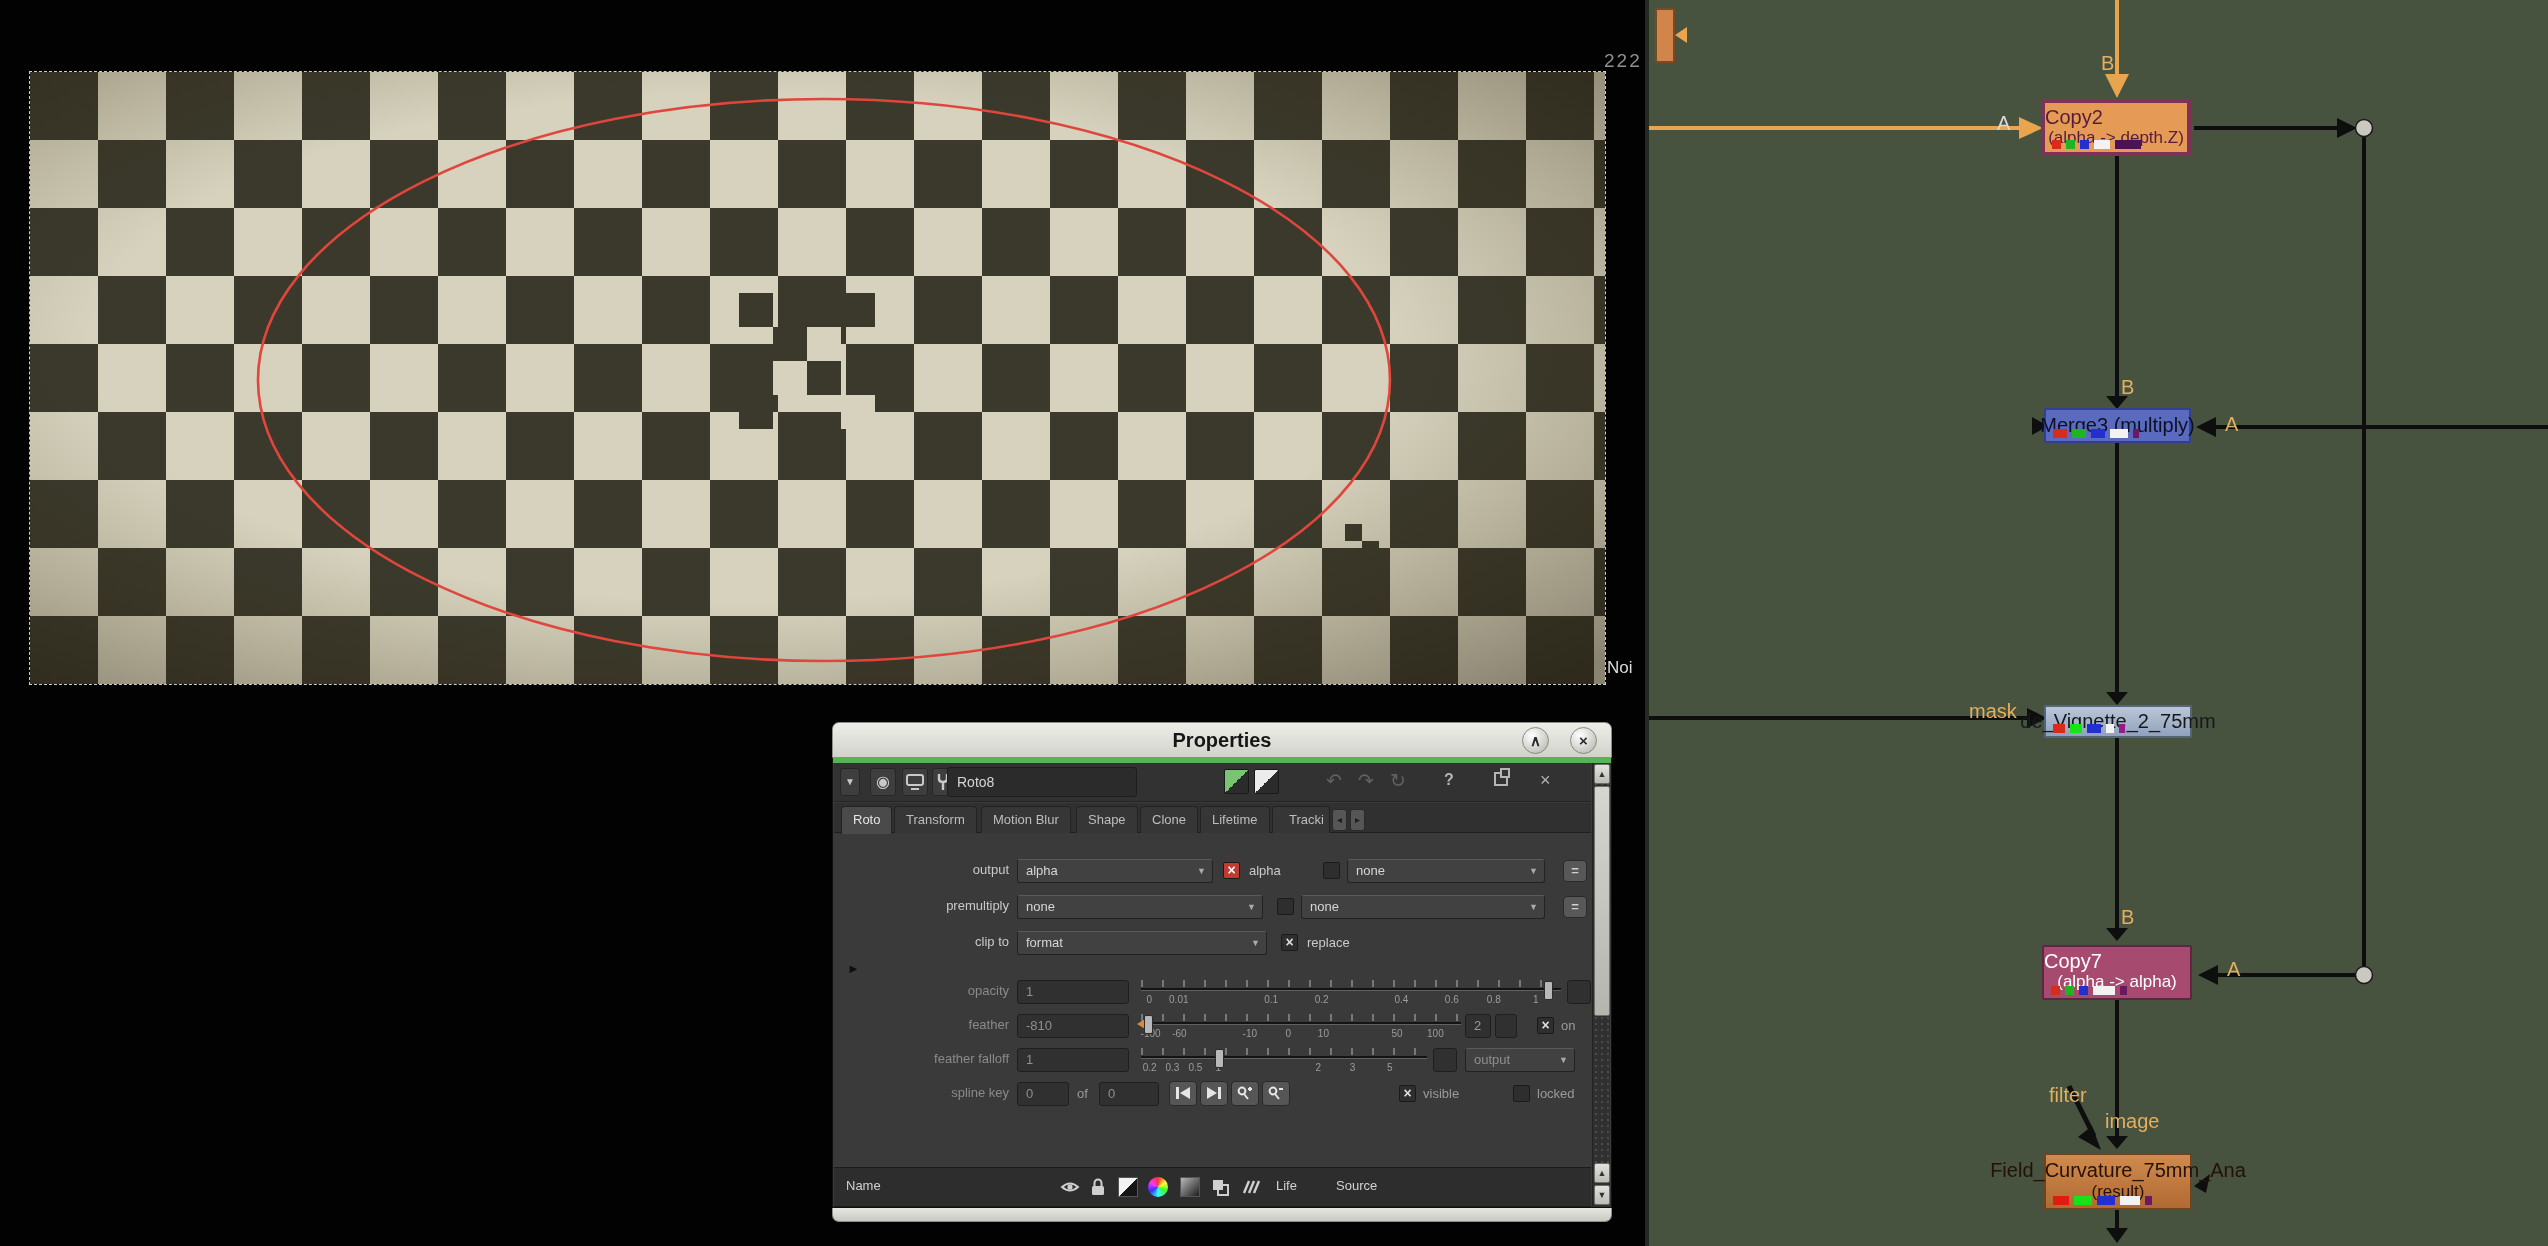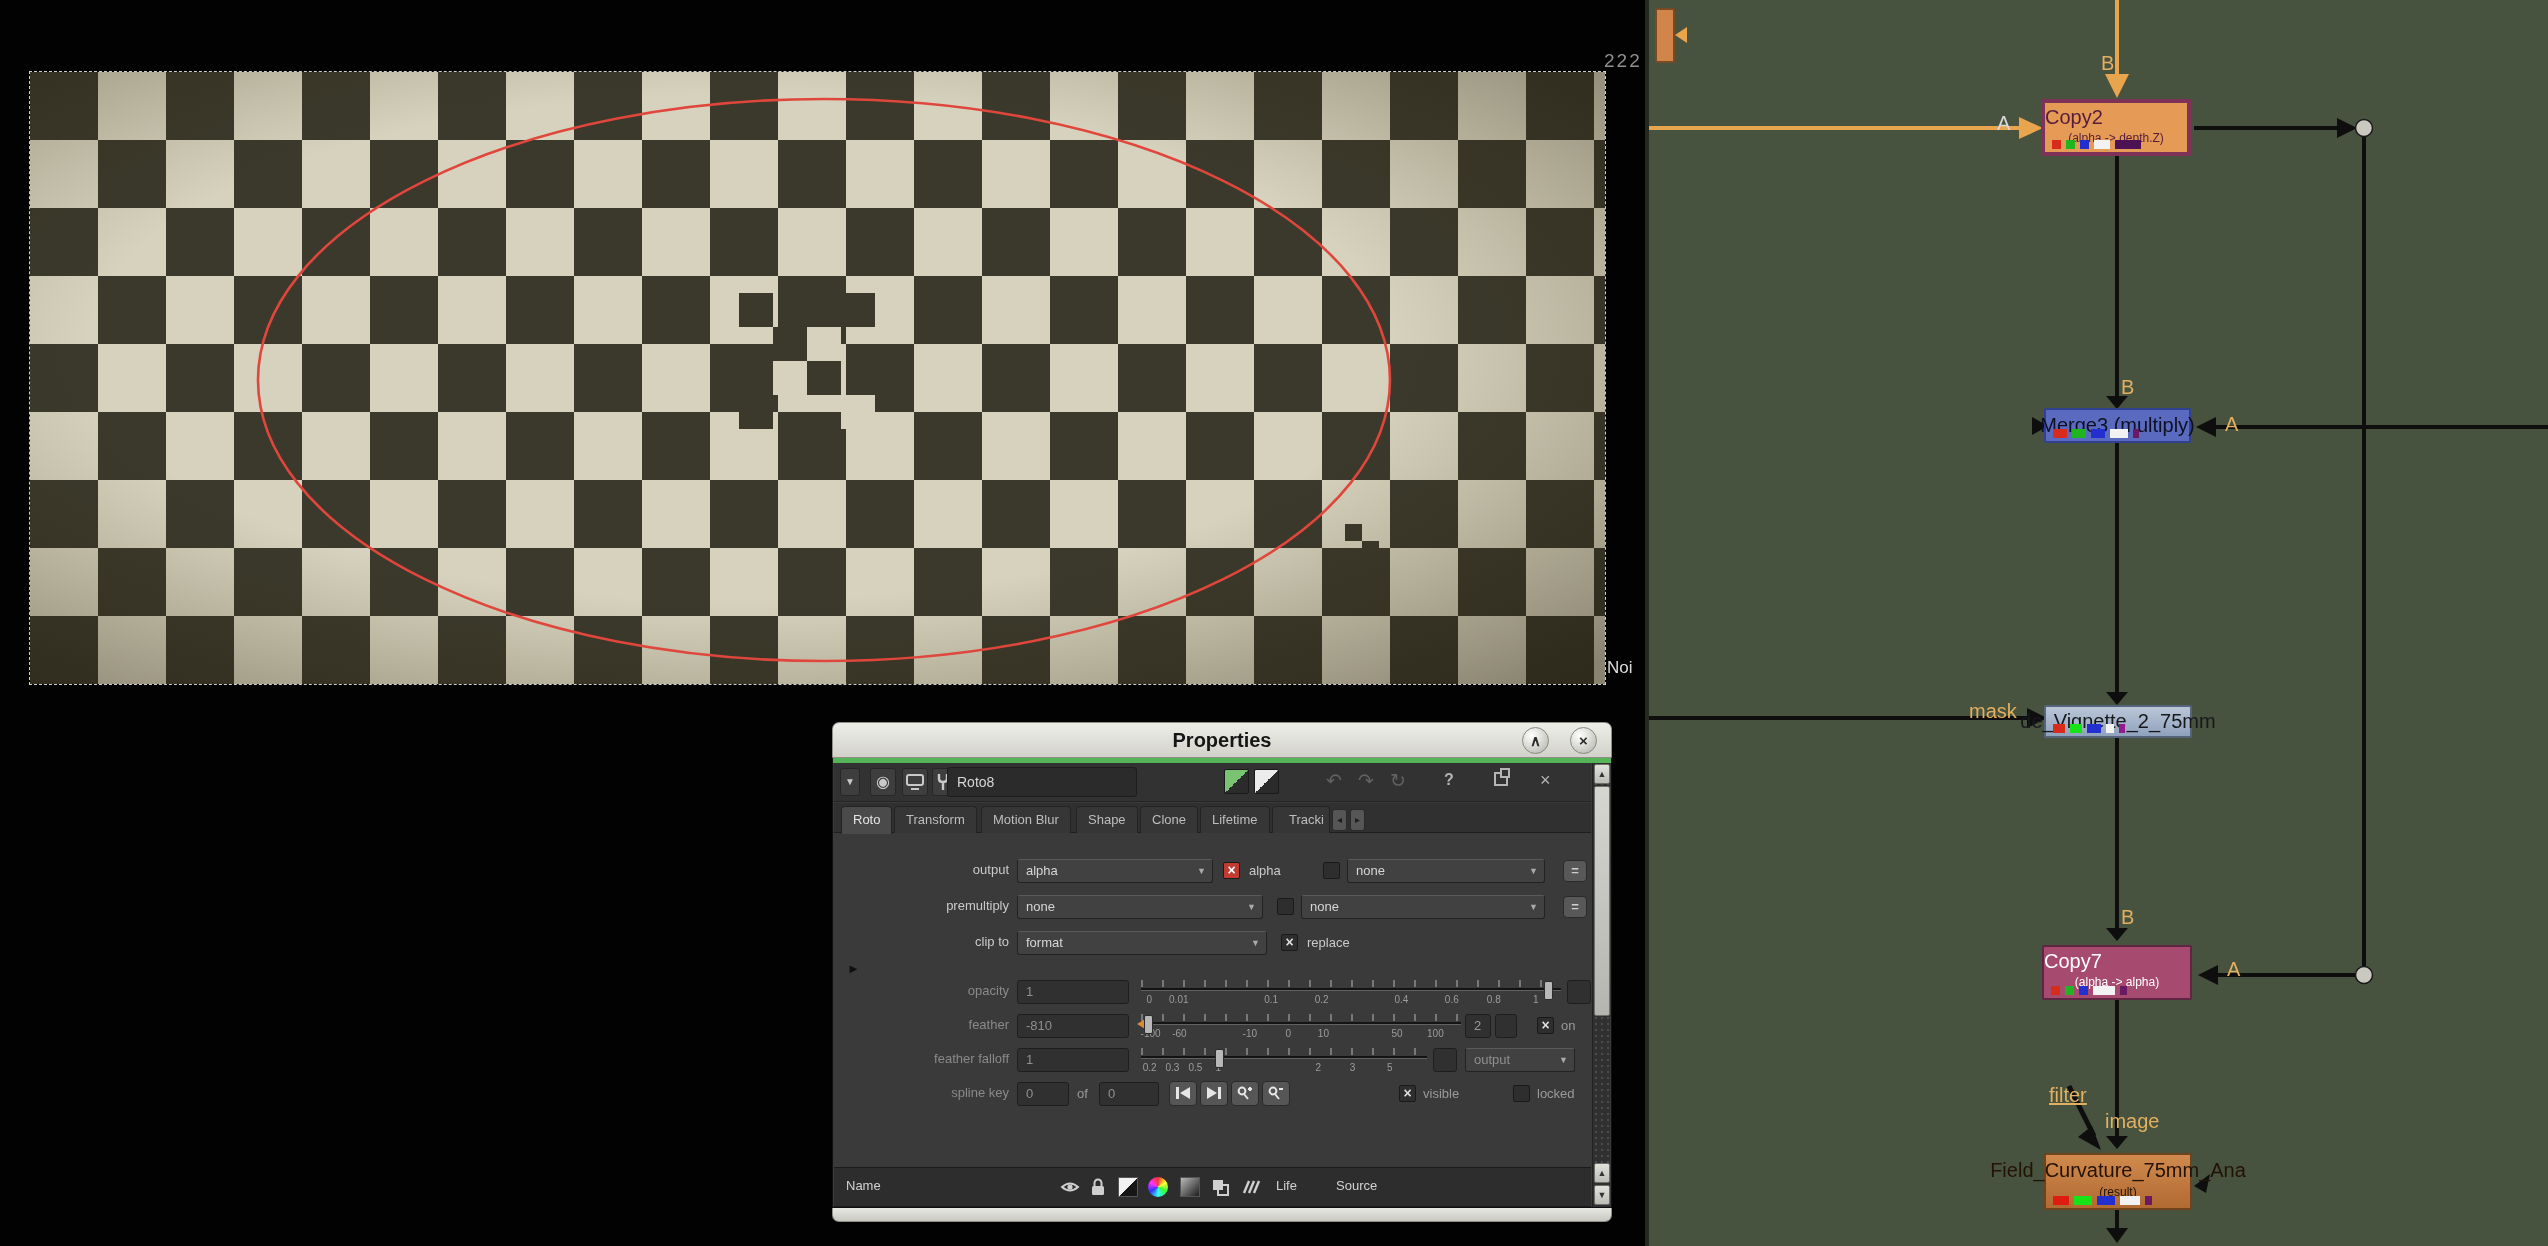--- a/index.html
+++ b/index.html
@@ -11,21 +11,21 @@
   #viewer { left:0; top:0; width:1645px; height:1246px; background:#020202; }
   #viewer-image { left:30px; top:72px; width:1575px; height:612px; outline:1px dashed #cfcfcf; }
   #frame-label { left:1604px; top:50px; color:#8f8f8f; font-size:19px; letter-spacing:2px; }
   #viewed-node-label { left:1607px; top:658px; width:38px; overflow:hidden; color:#dcdcdc; font-size:17px; white-space:nowrap; }
 
   
   #nodegraph { left:1645px; top:0; width:903px; height:1246px; background:#47523f; border-left:4px solid #232a20; }
   #wires { left:0; top:0; width:903px; height:1246px; }
   .node { position:absolute; border-radius:2px; text-align:left; }
   .node .t1 { font-size:20px; line-height:22px; margin-top:3px; }
-  .node .t2 { position:absolute; left:50%; transform:translateX(-50%); white-space:nowrap; font-size:12px; line-height:22px; }
+  .node .t2 { position:absolute; left:50%; transform:translateX(-50%); white-space:nowrap; font-size:17px; line-height:22px; }
   .node .t-over { position:absolute; left:50%; transform:translateX(-50%); white-space:nowrap; font-size:20px; }
   .chips { position:absolute; left:7px; bottom:3px; display:flex; gap:5px; align-items:center; }
   .chip { height:9px; }
   .cglabel { position:absolute; color:#e2b060; font-size:20px; }
   .cglabel.white { color:#d8d8d8; }
 
   #node-copy2 { left:392px; top:99px; width:150px; height:57px; background:#e59a55; border:4px solid #7e3257; color:#551d3b; }
   #node-merge3 { left:395px; top:408px; width:147px; height:35px; background:#5a6abe; border:2px solid #32418f; color:#0d1024; }
   #node-vignette { left:395px; top:705px; width:148px; height:33px; background:linear-gradient(#bac6d7,#8fa3bd0); background:linear-gradient(#bac6d7,#8fa2bc); border:2px solid #55647d; color:#16181c; }
   #node-copy7 { left:393px; top:945px; width:150px; height:55px; background:#a64a70; border:2px solid #5f2644; color:#ffffff; }
@@ -254,21 +254,21 @@
     </div>
   </div>
 
   <span class="cglabel" style="left:452px; top:52px;">B</span>
   <span class="cglabel white" style="left:348px; top:112px;">A</span>
   <span class="cglabel" style="left:472px; top:376px;">B</span>
   <span class="cglabel" style="left:576px; top:413px;">A</span>
   <span class="cglabel" style="left:320px; top:700px;">mask</span>
   <span class="cglabel" style="left:472px; top:906px;">B</span>
   <span class="cglabel" style="left:578px; top:958px;">A</span>
-  <span class="cglabel" style="left:400px; top:1084px;text-decoration:underline;">filter</span>
+  <span class="cglabel" style="left:400px; top:1084px;">filter</span>
   <span class="cglabel" style="left:456px; top:1110px;">image</span>
 </div>
 
 <div id="properties" class="abs">
   <div id="prop-titlebar" class="abs">
     <div id="prop-title">Properties</div>
     <div class="round-btn" style="right:62px;">∧</div>
     <div class="round-btn" style="right:14px;">×</div>
   </div>
   <div id="prop-greenline" class="abs"></div>

